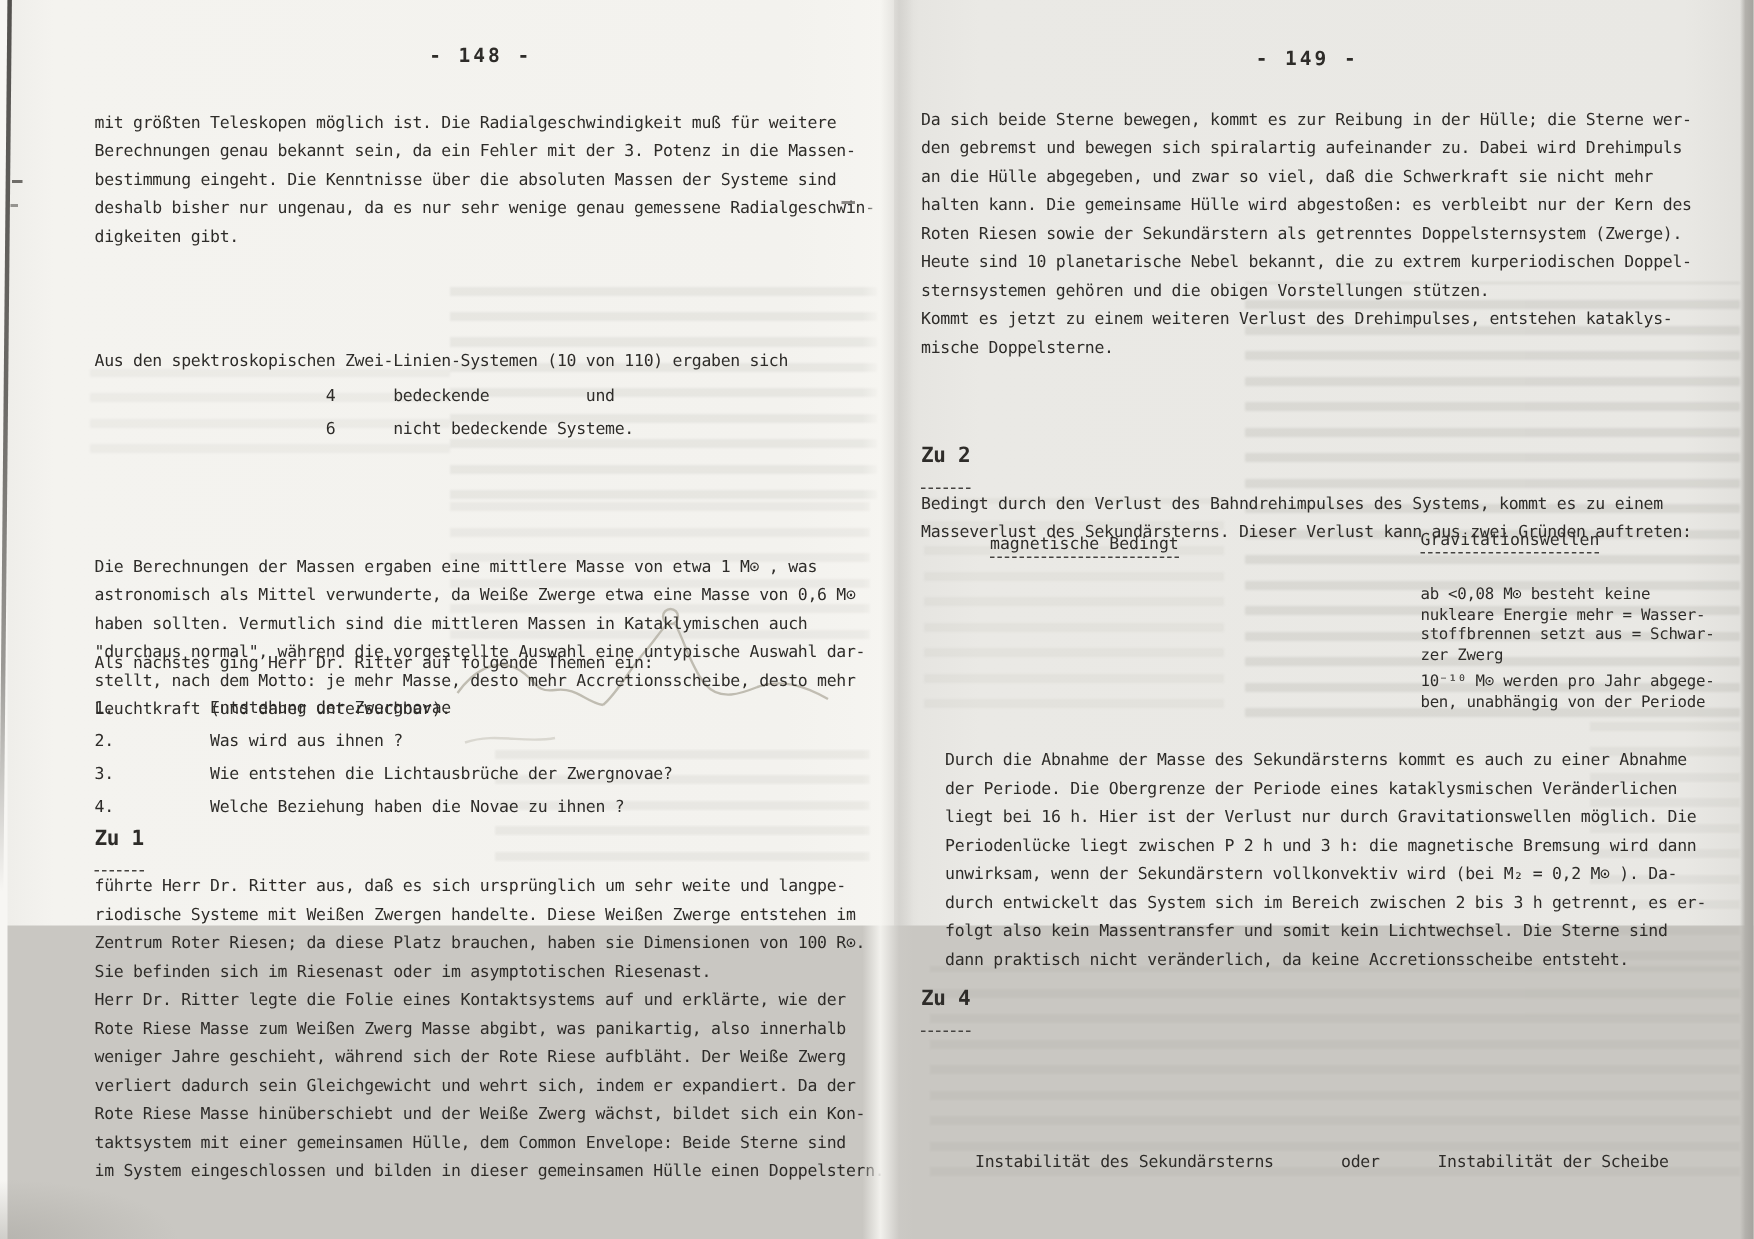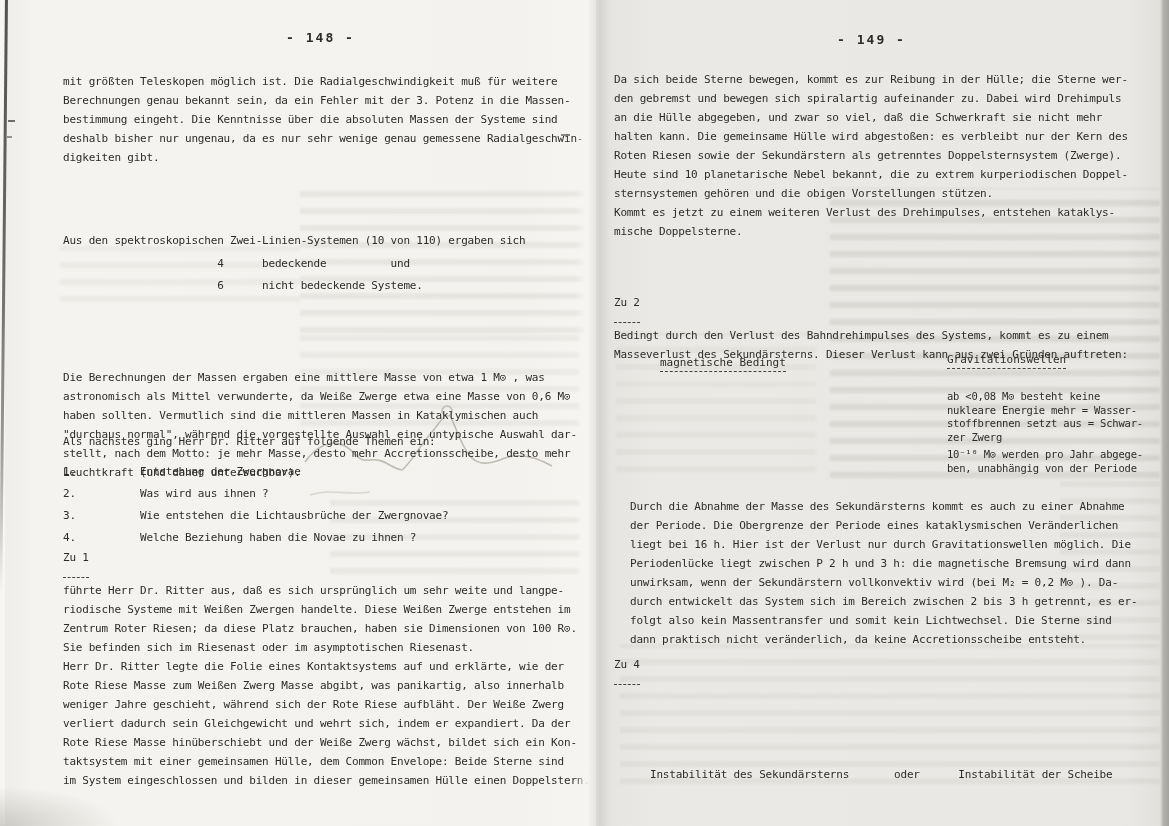--- a/index.html
+++ b/index.html
@@ -2,43 +2,43 @@
 <html><head>
 <meta charset="utf-8">
 <style>
   html,body{margin:0;padding:0;}
   body{
     width:1169px;height:826px;position:relative;overflow:hidden;
     background:#c9c7c2;
     font-family:"DejaVu Sans Mono","DejaVu Sans",monospace;
     color:#2e2c29;
   }
-  .page{position:absolute;top:0;height:826px;}
+  .page{position:absolute;top:0;height:617px;}
   #page-left{left:0;width:596px;background:linear-gradient(90deg,#eeede9 0%,#f4f3ef 6%,#f3f2ee 88%,#f6f5f1 100%);}
   #page-right{left:596px;width:573px;background:linear-gradient(90deg,#dedddap 0%,#e6e5e1 2%,#eae9e5 8%,#e9e8e4 92%,#e2e1dd 100%);}
   #page-right{background:linear-gradient(90deg,#dcdbd7 0%,#e6e5e1 3%,#eae9e5 10%,#e9e8e4 92%,#e0dfdb 100%);}
 
   
   .edge-left-white{position:absolute;left:0;top:0;width:5px;height:826px;background:#f7f6f3;}
   .edge-left-line{position:absolute;left:5px;top:-6px;width:3px;height:600px;
     background:linear-gradient(180deg,#52504d 0%,#6b6965 45%,#9b9995 75%,rgba(155,153,149,0) 100%);
     transform:rotate(0.55deg);transform-origin:top left;}
   .edge-right-strip{position:absolute;left:1160px;top:0;width:9px;height:826px;
     background:linear-gradient(90deg,rgba(176,174,169,0) 0%,#b3b1ac 40%,#a5a39e 100%);}
   .corner-shadow{position:absolute;left:0;top:786px;width:120px;height:40px;
     background:radial-gradient(ellipse at 0% 100%,rgba(160,158,152,.45),rgba(160,158,152,0) 70%);}
   .gutter{position:absolute;left:575px;top:0;width:34px;height:826px;
     background:linear-gradient(90deg,rgba(246,245,241,0) 0%,rgba(246,245,241,.9) 35%,rgba(205,203,199,.55) 72%,rgba(205,203,199,0) 100%);}
   .speck{position:absolute;background:#6f6d69;}
 
   
   .tb{position:absolute;white-space:pre;font-size:11px;line-height:19px;letter-spacing:-0.2px;}
   .pageno{font-weight:bold;font-size:13px;letter-spacing:2px;white-space:pre;position:absolute;text-align:center;}
-  .heading{position:absolute;font-size:11px;letter-spacing:-0.2px;white-space:pre;
-    border-bottom:1px dashed #454340;padding-bottom:13px;}
+  .heading{position:absolute;font-size:14px;letter-spacing:-0.2px;white-space:pre;
+    border-bottom:1px dashed #454340;padding-bottom:13px;font-weight:bold;}
   .colhead{position:absolute;font-size:11px;white-space:pre;border-bottom:1px dashed #454340;padding-bottom:2px;}
   .colbody{position:absolute;white-space:pre;font-size:10.5px;line-height:13.5px;letter-spacing:-0.2px;}
   .list{line-height:22px;}
   .tally{line-height:21.5px;}
 
   
   .ghost{position:absolute;filter:blur(0.8px);pointer-events:none;}
   .g-stripes{background:repeating-linear-gradient(0deg,
       rgba(138,136,128,0.30) 0px, rgba(138,136,128,0.30) 6px,
       rgba(138,136,128,0.00) 6px, rgba(138,136,128,0.00) 17px);}

